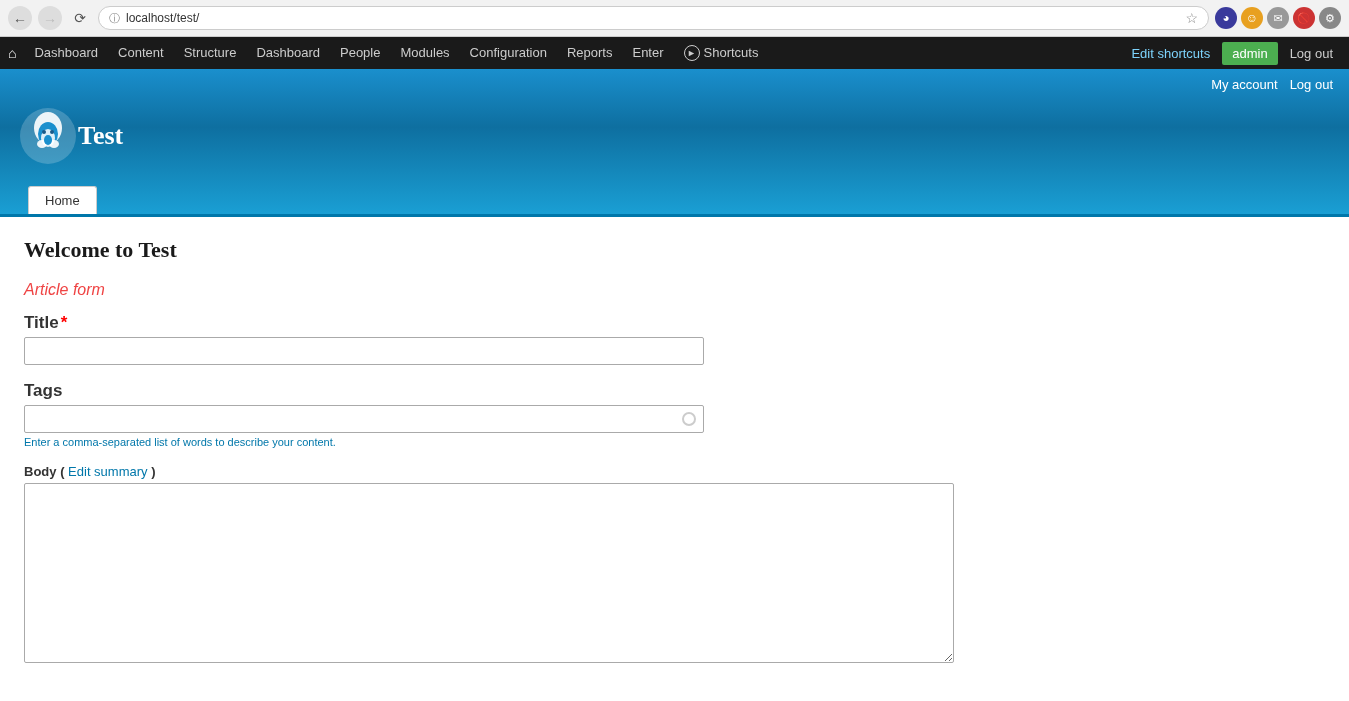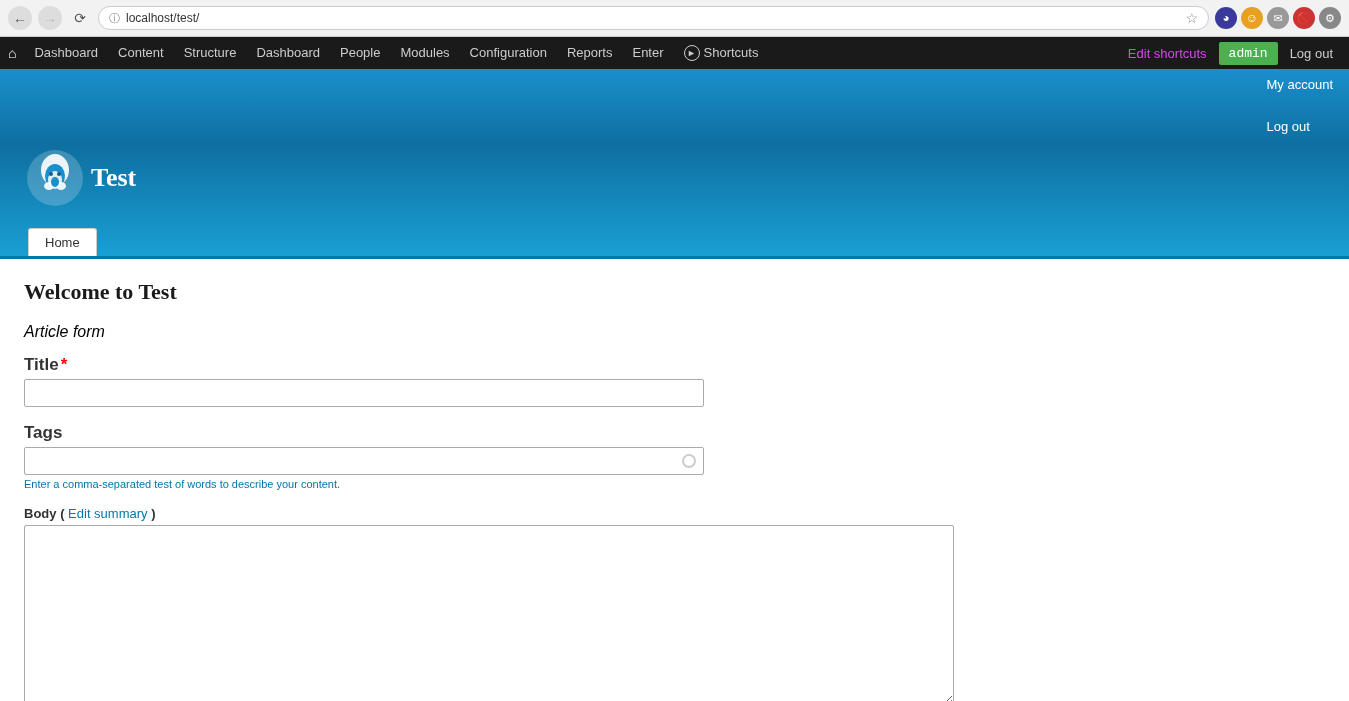--- a/index.html
+++ b/index.html
@@ -91,58 +91,57 @@
       display: inline-flex; align-items: center; justify-content: center;
       width: 16px; height: 16px;
       border: 1px solid #ccc;
       border-radius: 50%;
       font-size: 9px; color: #ccc;
     }
     .admin-right {
       display: flex; align-items: center; gap: 4px; margin-left: auto;
     }
     .edit-shortcuts {
-      color: #d946ef; font-size: 13px; cursor: pointer; padding: 0 8px;
+      color: #7dd3fc; font-size: 13px; cursor: pointer; padding: 0 8px;
     }
     .admin-btn {
       background: #4CAF50;
       color: #fff;
       border: none;
       padding: 4px 10px;
       font-size: 13px;
       cursor: pointer;
       border-radius: 2px;
-      font-family: Liberation Mono, monospace;
     }
     .logout-btn {
       color: #ccc; font-size: 13px; cursor: pointer; padding: 0 8px;
     }
 
     
     .site-header {
       background: linear-gradient(180deg, #1a8fcd 0%, #0e6fa0 40%, #1a9fd4 100%);
       padding: 0;
       position: relative;
     }
     .header-top {
       display: flex;
       justify-content: flex-end;
       padding: 8px 16px 4px;
     }
     .header-user-links {
-      display: flex; gap: 27px; flex-direction: column;
+      display: flex; gap: 12px;
     }
     .header-user-link {
       color: #fff; font-size: 13px; cursor: pointer;
       text-decoration: none;
     }
     .header-branding {
       display: flex; align-items: center;
-      padding: 10px 25px 20px;
-      gap: 6px;
+      padding: 10px 18px 20px;
+      gap: 0;
     }
     .drupal-logo {
       width: 60px; height: 60px;
     }
     .site-name {
       color: #fff;
       font-size: 26px;
       font-weight: bold;
       font-family: Georgia, serif;
     }
@@ -171,21 +170,21 @@
     }
     .page-title {
       font-size: 22px;
       font-weight: bold;
       color: #1a1a1a;
       margin-bottom: 18px;
       font-family: Georgia, serif;
     }
     .form-section-title {
       font-size: 16px;
-      color: #000000;
+      color: #ef4444;
       margin-bottom: 14px;
       font-style: italic;
       margin-top: 15px;
     }
     .form-group {
       margin-bottom: 16px;
     }
     .form-label {
       font-size: 17px;
       font-weight: bold;
@@ -353,21 +352,21 @@
     </label>
     <input type="text" class="form-input" style="">
   </div>
 
   <div class="form-group">
     <label class="form-label">Tags</label>
     <div class="tags-wrapper">
       <input type="text" class="tags-input" style="">
       <div class="tags-spinner"></div>
     </div>
-    <div class="tags-hint">Enter a comma-separated test of words to describe your content.</div>
+    <div class="tags-hint">Enter a comma-separated list of words to describe your content.</div>
   </div>
 
   <div class="form-group">
     <div class="body-label">
       <span>Body</span>
       <span> (</span>
       <span class="edit-summary-link">Edit summary</span>
       <span>)</span>
     </div>
     <textarea class="body-textarea" style=""></textarea>

